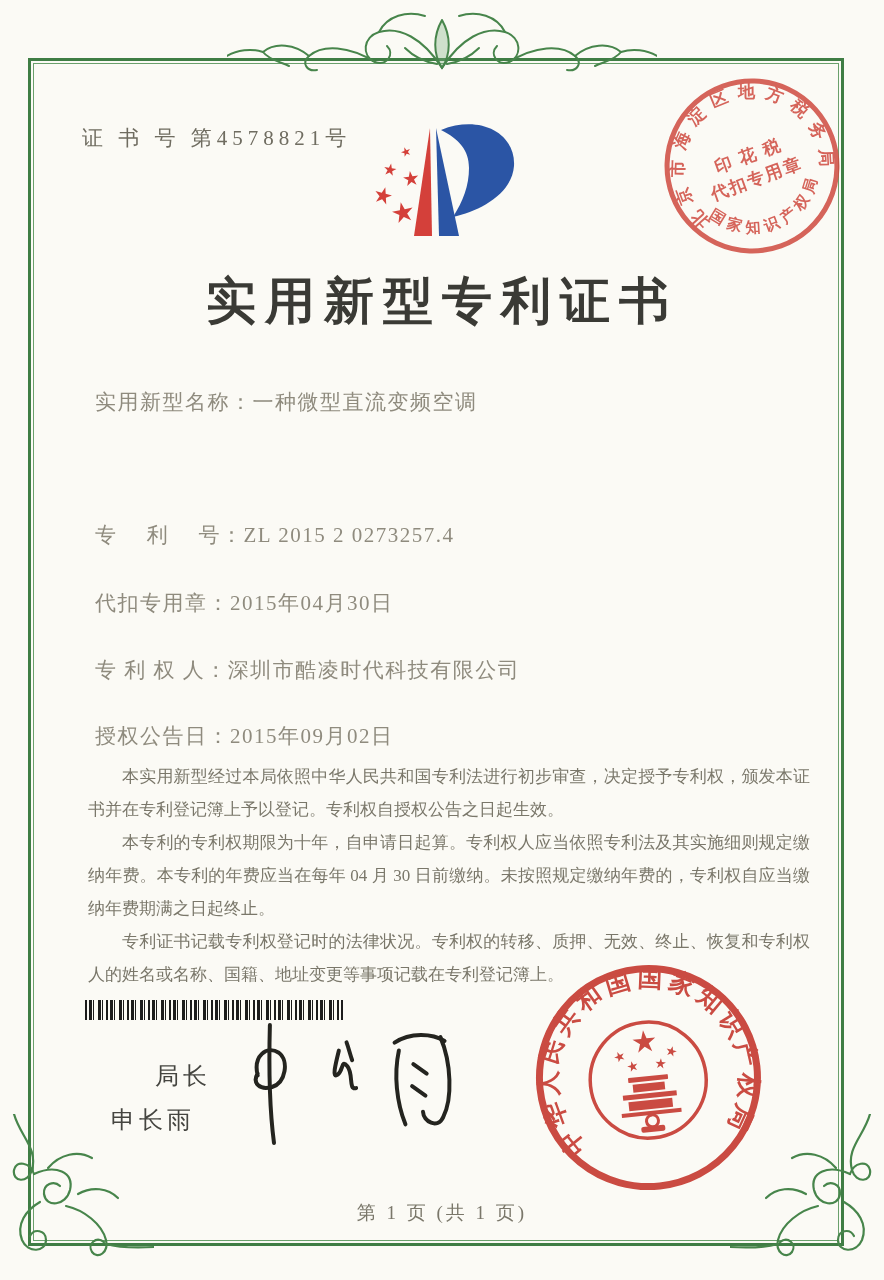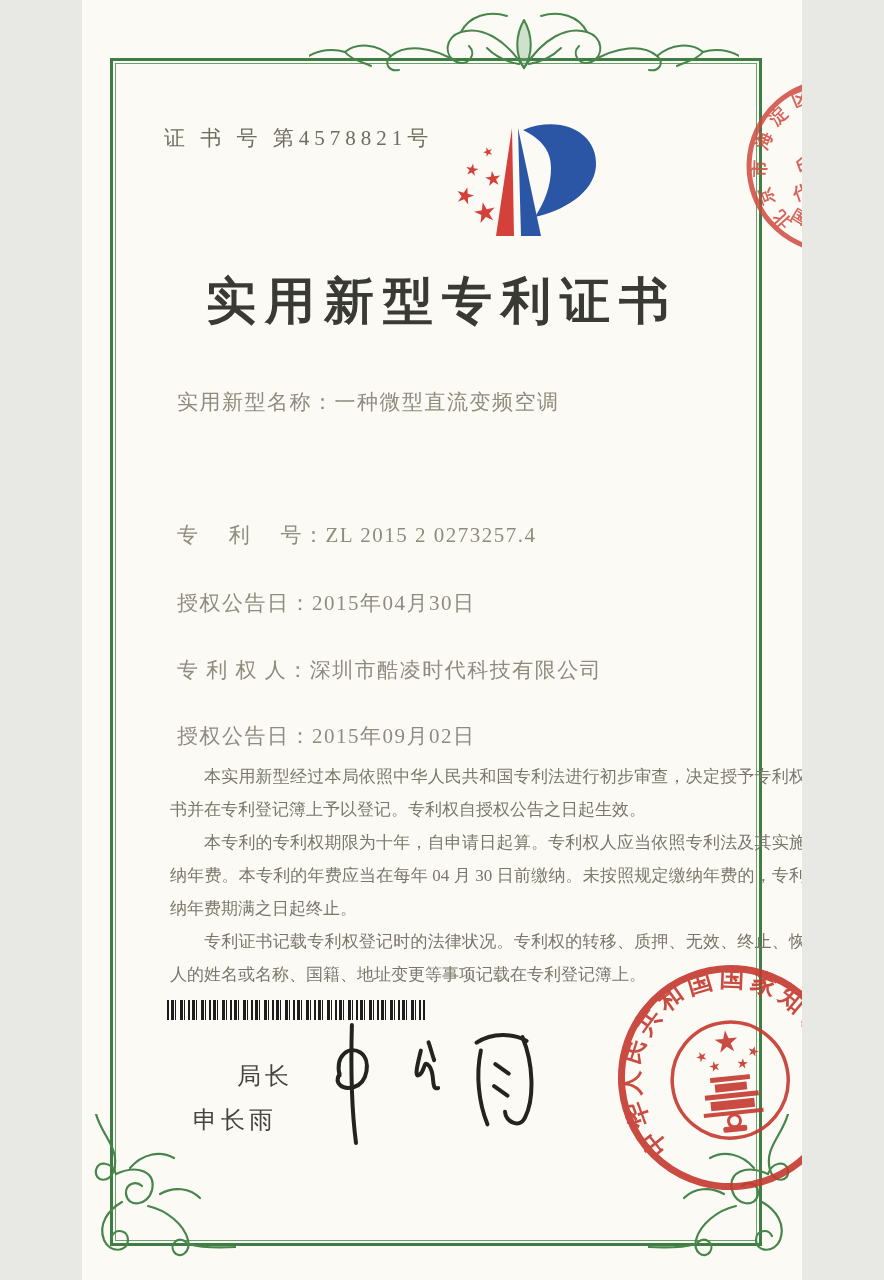--- a/index.html
+++ b/index.html
@@ -1,17 +1,17 @@
 <!DOCTYPE html>
 <html><head>
 <meta charset="utf-8">
 <style>
   html,body{margin:0;padding:0;background:#e8e8e4;}
   .page{
-    position:relative;width:720px;height:1280px;margin:0 auto;
+    position:relative;width:884px;height:1280px;margin:0 auto;
     background:#fbfaf5;overflow:hidden;
     font-family:"Liberation Serif","DejaVu Serif",serif;
   }
   
   .frame{position:absolute;left:28px;top:58px;right:40px;bottom:34px;
     border:3px solid #3f7d44;}
   .frame::after{content:'';position:absolute;inset:2px;border:1px solid #6aa06c;}
   .ornament{position:absolute;pointer-events:none;}
   
   .cert-no{position:absolute;left:82px;top:124px;font-size:21px;letter-spacing:5px;color:#6f6c60;}
@@ -120,21 +120,21 @@
       <textPath href="#taxBot" startOffset="4">国家知识产权局</textPath>
     </text>
     <text x="89" y="84" text-anchor="middle" font-size="17" letter-spacing="2" fill="#cf4a40" font-weight="bold">印 花 税</text>
     <text x="89" y="108" text-anchor="middle" font-size="17" letter-spacing="2" fill="#cf4a40" font-weight="bold">代扣专用章</text>
   </svg>
 
   <div class="title">实用新型专利证书</div>
 
   <div class="field f0">实用新型名称：一种微型直流变频空调</div>
   <div class="field f2">专　 利　 号：ZL 2015 2 0273257.4</div>
-  <div class="field f3">授权公告日：2015年04月30日</div>
+  <div class="field f3">代扣专用章：2015年04月30日</div>
   <div class="field f4">专 利 权 人：深圳市酷凌时代科技有限公司</div>
   <div class="field f5">授权公告日：2015年09月02日</div>
 
   <div class="body-text">
     <p>本实用新型经过本局依照中华人民共和国专利法进行初步审查，决定授予专利权，颁发本证书并在专利登记簿上予以登记。专利权自授权公告之日起生效。</p>
     <p>本专利的专利权期限为十年，自申请日起算。专利权人应当依照专利法及其实施细则规定缴纳年费。本专利的年费应当在每年 04 月 30 日前缴纳。未按照规定缴纳年费的，专利权自应当缴纳年费期满之日起终止。</p>
     <p>专利证书记载专利权登记时的法律状况。专利权的转移、质押、无效、终止、恢复和专利权人的姓名或名称、国籍、地址变更等事项记载在专利登记簿上。</p>
   </div>
 
   <div class="barcode"></div>
@@ -177,14 +177,15 @@
         <rect x="88" y="131" width="54" height="5"></rect>
         <rect x="93" y="138" width="44" height="9"></rect>
         <rect x="85" y="149" width="60" height="4"></rect>
         <rect x="103" y="164" width="24" height="6" rx="2"></rect>
       </g>
       <circle cx="115" cy="159" r="6" fill="none" stroke="#c5392f" stroke-width="3"></circle>
     </g>
   </svg>
 
 
+  <div class="footer">第 1 页 (共 1 页)</div>
 
 </div>
 
 </body></html>

